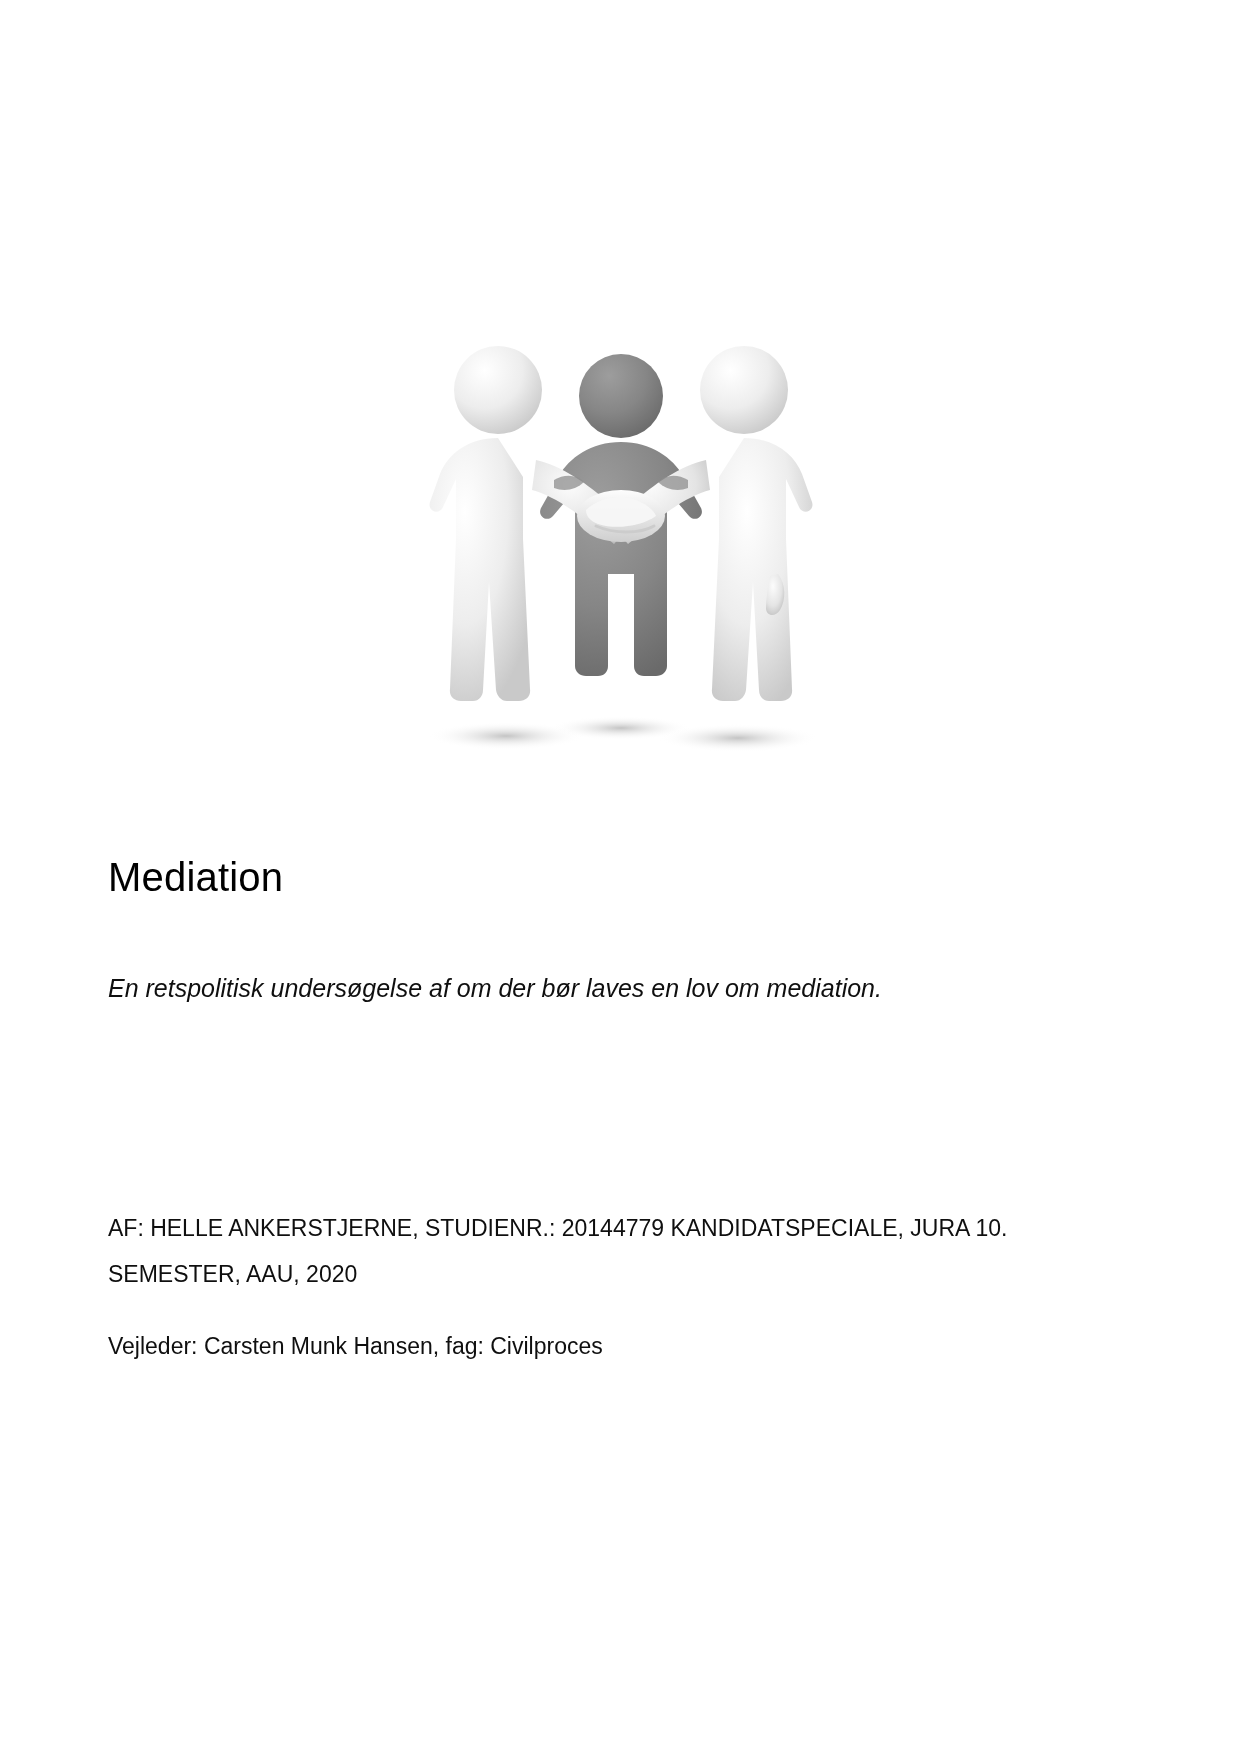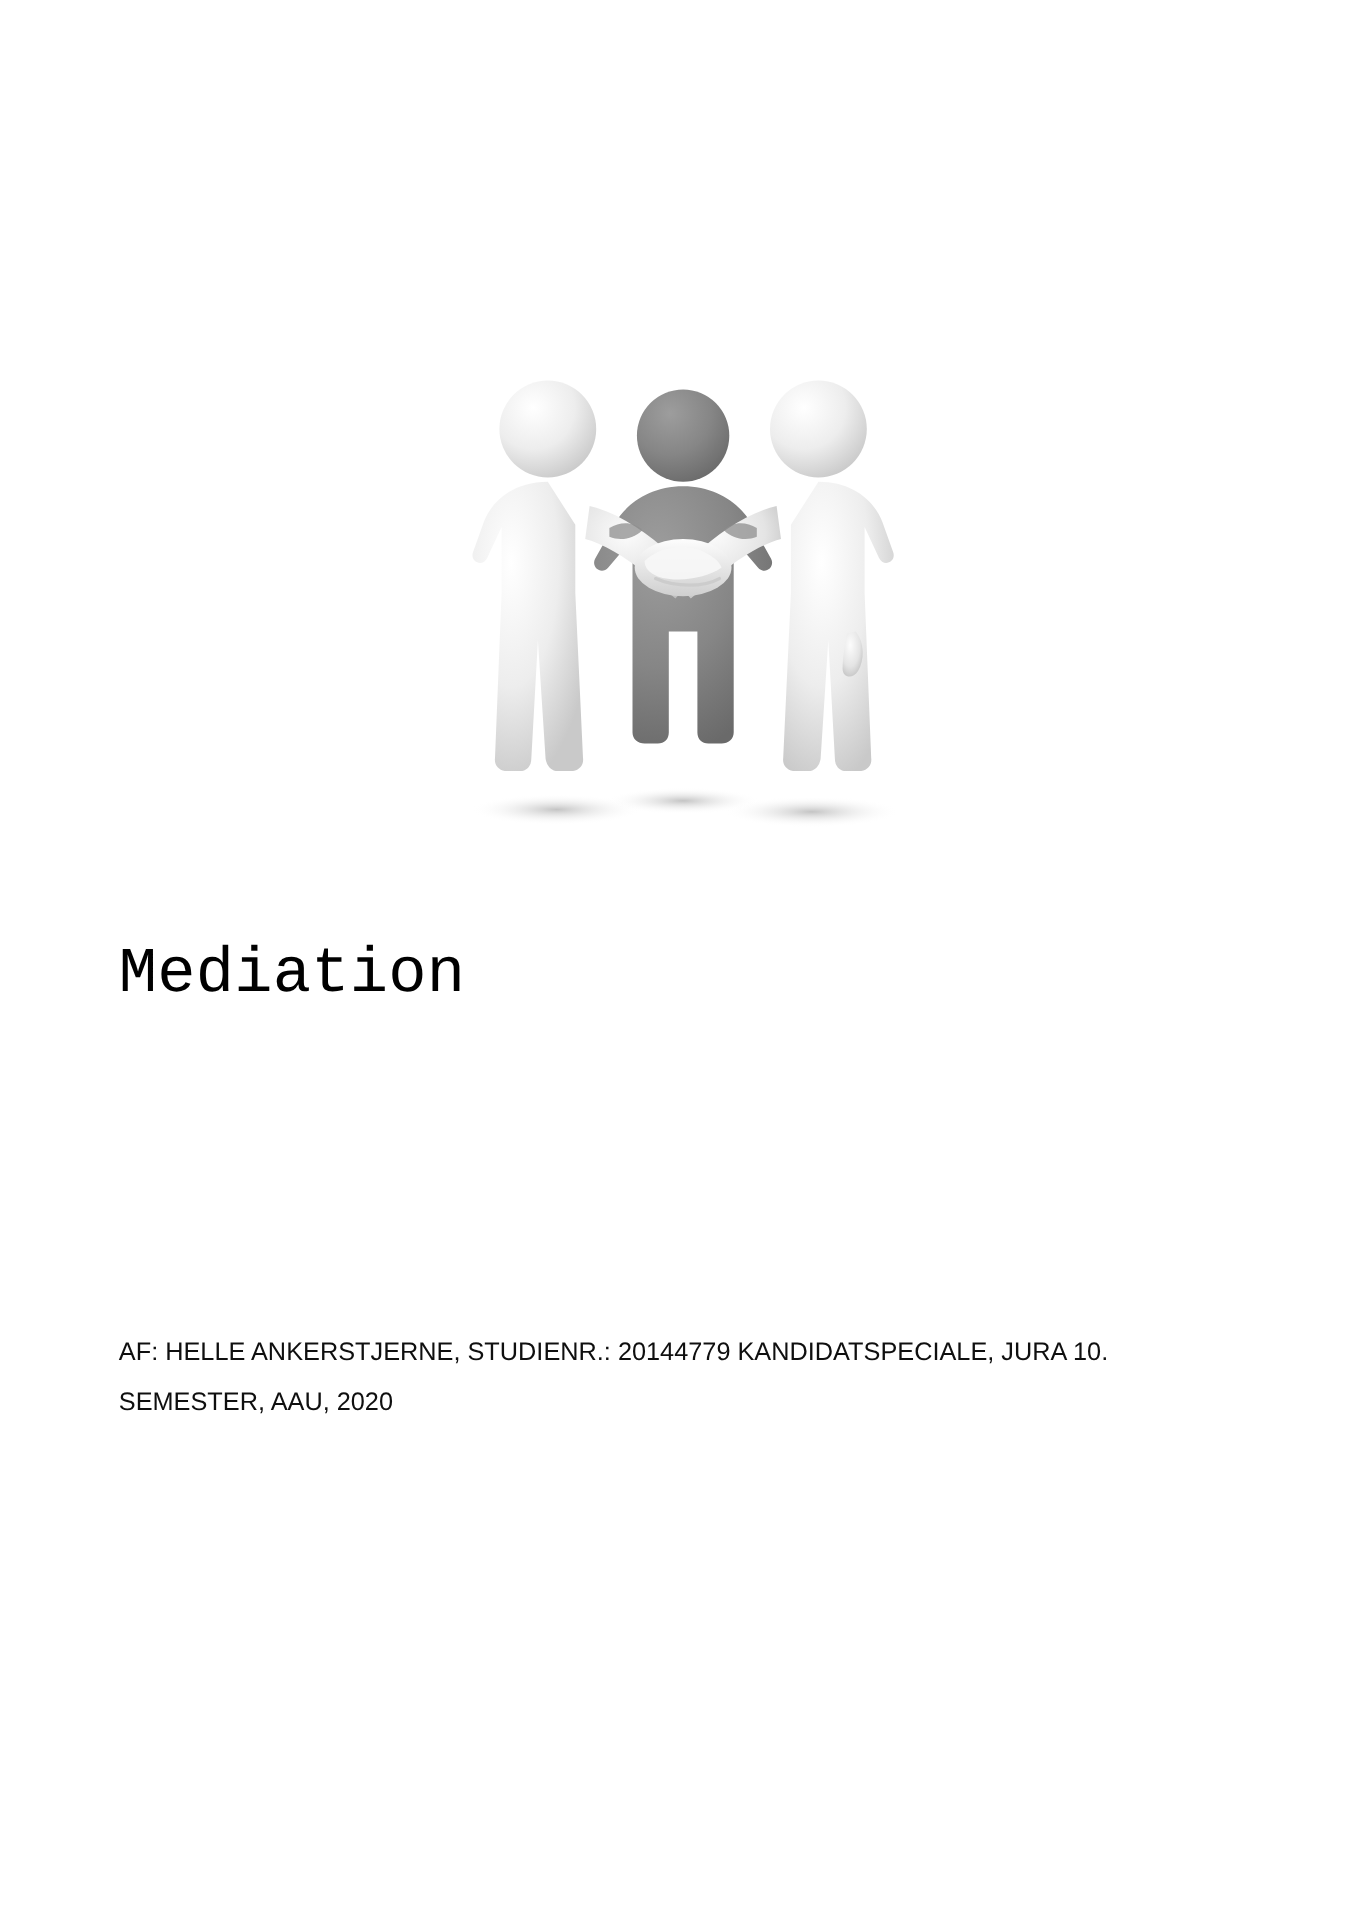--- a/index.html
+++ b/index.html
@@ -38,27 +38,26 @@
   }
 
   
   .title-block {
     position: absolute;
     left: 108px;
     right: 108px;
     top: 855px;
   }
   .doc-title {
-    font-size: 58px;
+    font-size: 40px;
     font-weight: 400;
     line-height: 1.12;
     letter-spacing: 0.2px;
     margin: 0 0 0 0;
     color: #000000;
-    font-family: Liberation Mono, monospace;
   }
   .doc-subtitle {
     font-style: italic;
     font-size: 25px;
     line-height: 1.35;
     margin-top: 72px;
     color: #0f0f0f;
   }
 
   
@@ -154,19 +153,21 @@
         <path d="M210 196 c18 8 44 8 58 0" stroke="#cccccc" stroke-width="3" fill="none" stroke-linecap="round"></path>
       </g>
 
       <path d="M168 150 c10 -6 22 -6 30 2 -8 8 -20 10 -30 6 z" fill="#8e8e8e" opacity="0.75"></path>
       <path d="M302 150 c-10 -6 -22 -6 -30 2 8 8 20 10 30 6 z" fill="#8e8e8e" opacity="0.75"></path>
     </svg>
   </div>
 
   <div class="title-block">
     <h1 class="doc-title">Mediation</h1>
+    <div class="doc-subtitle">En retspolitisk undersøgelse af om der bør laves en lov om mediation.</div>
   </div>
 
   <div class="meta-block">
     <div class="meta-line">AF: HELLE ANKERSTJERNE, STUDIENR.: 20144779 KANDIDATSPECIALE, JURA 10. SEMESTER, AAU, 2020</div>
+    <div class="meta-line spaced">Vejleder: Carsten Munk Hansen, fag: Civilproces</div>
   </div>
 
 </div>
 
 </body></html>

